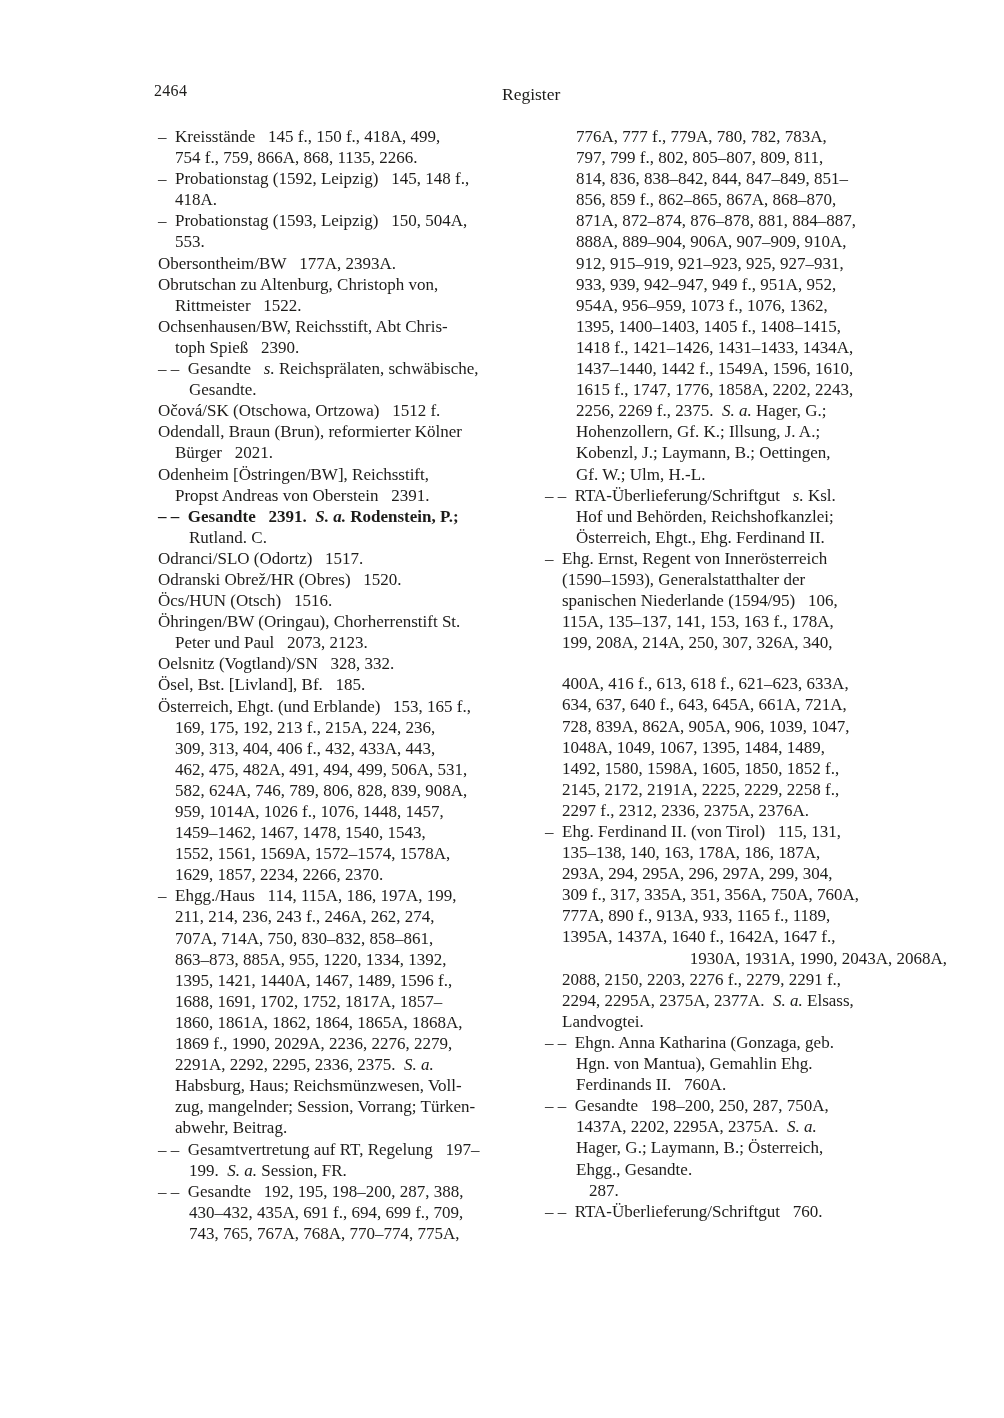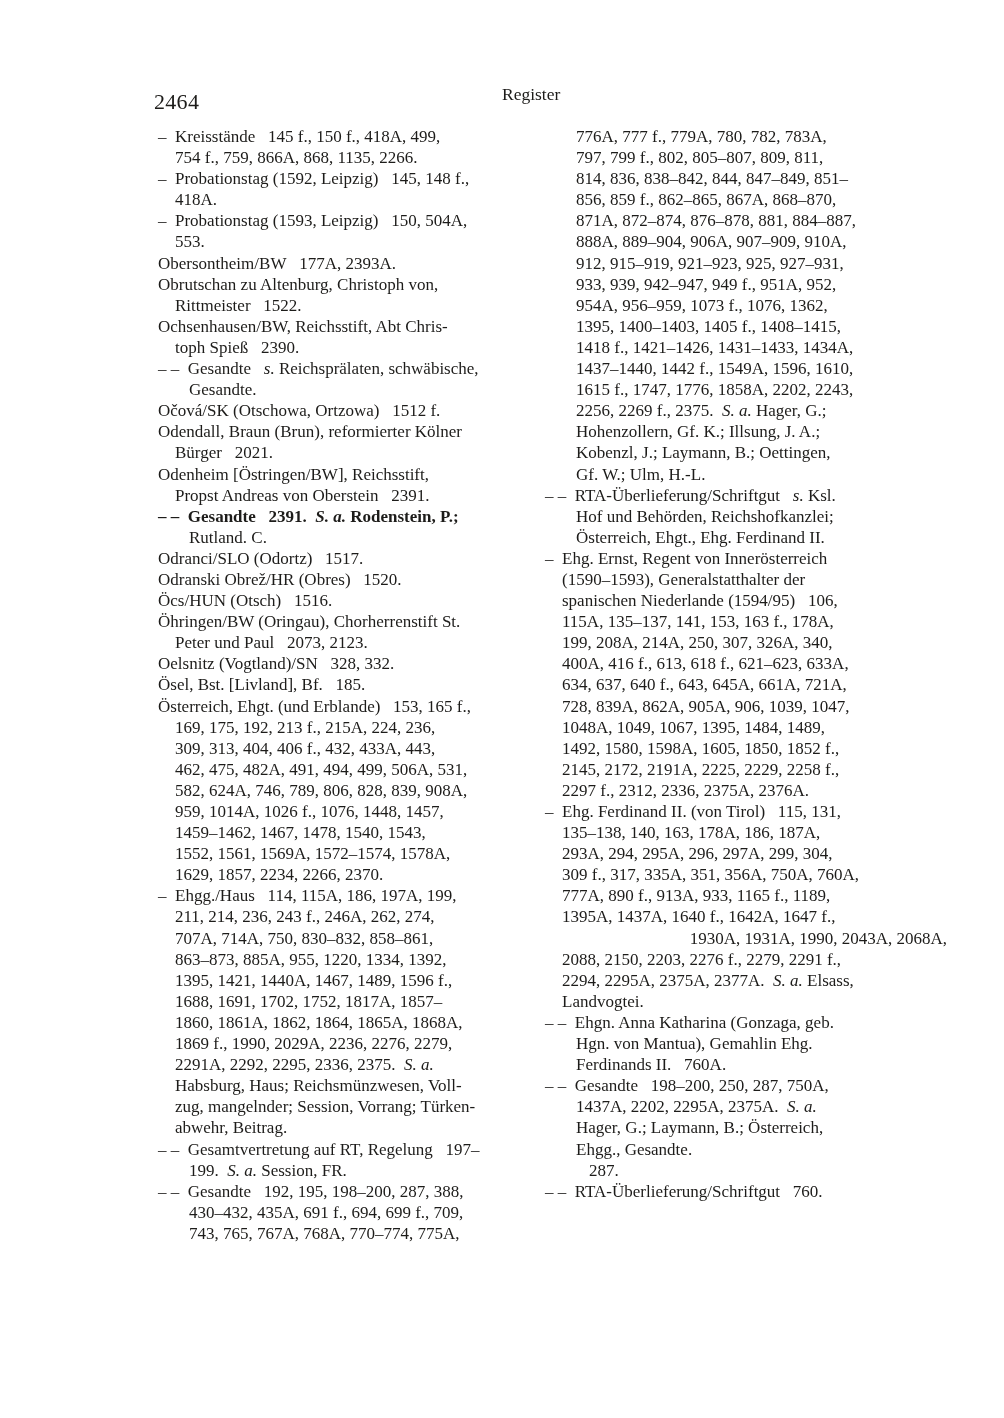--- a/index.html
+++ b/index.html
@@ -10,22 +10,22 @@
   .page {
     position: relative;
     width: 1004px; height: 1418px;
     background: #ffffff;
     color: #1d1c1a;
     font-family: "Liberation Serif", "DejaVu Serif", serif;
     overflow: hidden;
   }
   .page-number {
     position: absolute;
-    left: 154px; top: 90px;
-    font-size: 22px;
+    left: 154px; top: 79px;
+    font-size: 16px;
     line-height: 24px;
     letter-spacing: 0.3px;
   }
   .running-head {
     position: absolute;
     left: 502px; top: 84px;
     font-size: 17.5px;
     line-height: 20px;
   }
   .col {
@@ -123,21 +123,21 @@
       <div class="line" style="padding-left: 31px;">Kobenzl, J.; Laymann, B.; Oettingen,</div>
       <div class="line" style="padding-left: 31px;">Gf. W.; Ulm, H.-L.</div>
       <div class="line" style="padding-left: 0px;">– – RTA-Überlieferung/Schriftgut  <i>s.</i> Ksl.</div>
       <div class="line" style="padding-left: 31px;">Hof und Behörden, Reichshofkanzlei;</div>
       <div class="line" style="padding-left: 31px;">Österreich, Ehgt., Ehg. Ferdinand II.</div>
       <div class="line" style="padding-left: 0px;">– Ehg. Ernst, Regent von Innerösterreich</div>
       <div class="line" style="padding-left: 17px;">(1590–1593), Generalstatthalter der</div>
       <div class="line" style="padding-left: 17px;">spanischen Niederlande (1594/95)  106,</div>
       <div class="line" style="padding-left: 17px;">115A, 135–137, 141, 153, 163 f., 178A,</div>
       <div class="line" style="padding-left: 17px;">199, 208A, 214A, 250, 307, 326A, 340,</div>
-      <div class="line" style="padding-left: 17px;">400A, 416 f., 613, 618 f., 621–623, 633A,</div>
+      <div class="line" style="padding-left: 17px; margin-top: 20px;">400A, 416 f., 613, 618 f., 621–623, 633A,</div>
       <div class="line" style="padding-left: 17px;">634, 637, 640 f., 643, 645A, 661A, 721A,</div>
       <div class="line" style="padding-left: 17px;">728, 839A, 862A, 905A, 906, 1039, 1047,</div>
       <div class="line" style="padding-left: 17px;">1048A, 1049, 1067, 1395, 1484, 1489,</div>
       <div class="line" style="padding-left: 17px;">1492, 1580, 1598A, 1605, 1850, 1852 f.,</div>
       <div class="line" style="padding-left: 17px;">2145, 2172, 2191A, 2225, 2229, 2258 f.,</div>
       <div class="line" style="padding-left: 17px;">2297 f., 2312, 2336, 2375A, 2376A.</div>
       <div class="line" style="padding-left: 0px;">– Ehg. Ferdinand II. (von Tirol)  115, 131,</div>
       <div class="line" style="padding-left: 17px;">135–138, 140, 163, 178A, 186, 187A,</div>
       <div class="line" style="padding-left: 17px;">293A, 294, 295A, 296, 297A, 299, 304,</div>
       <div class="line" style="padding-left: 17px;">309 f., 317, 335A, 351, 356A, 750A, 760A,</div>

